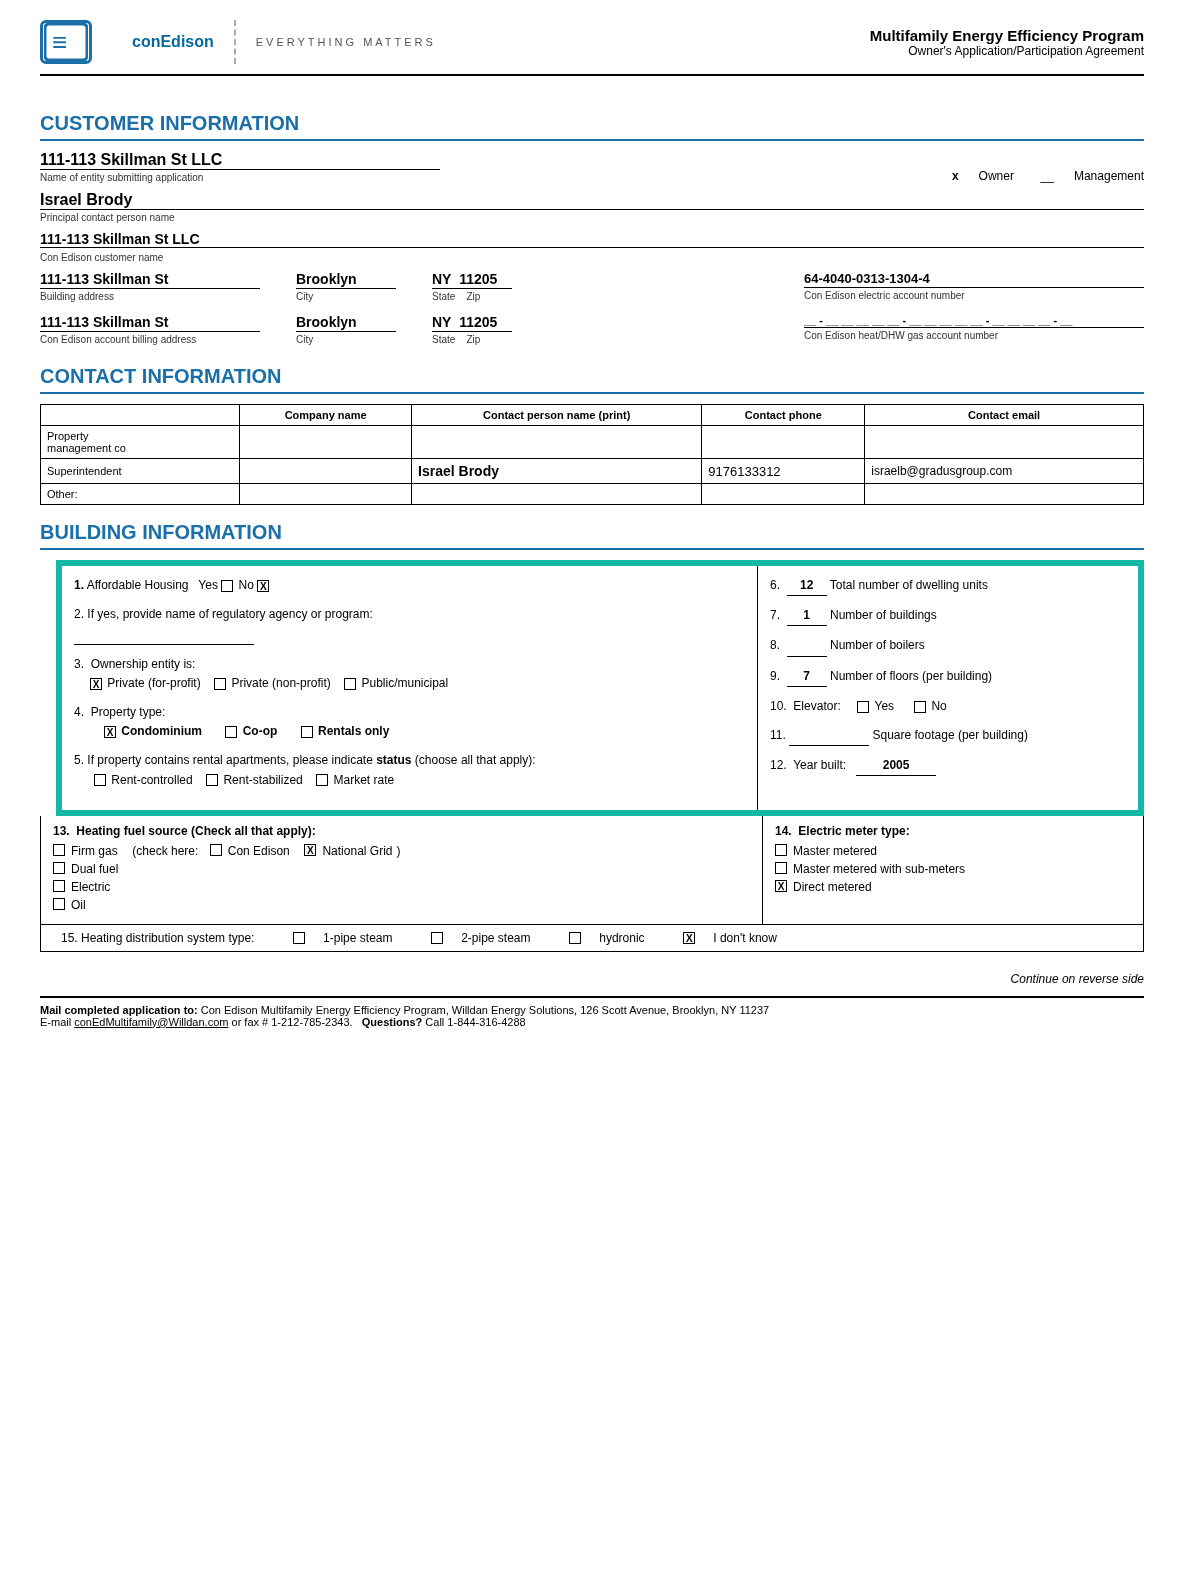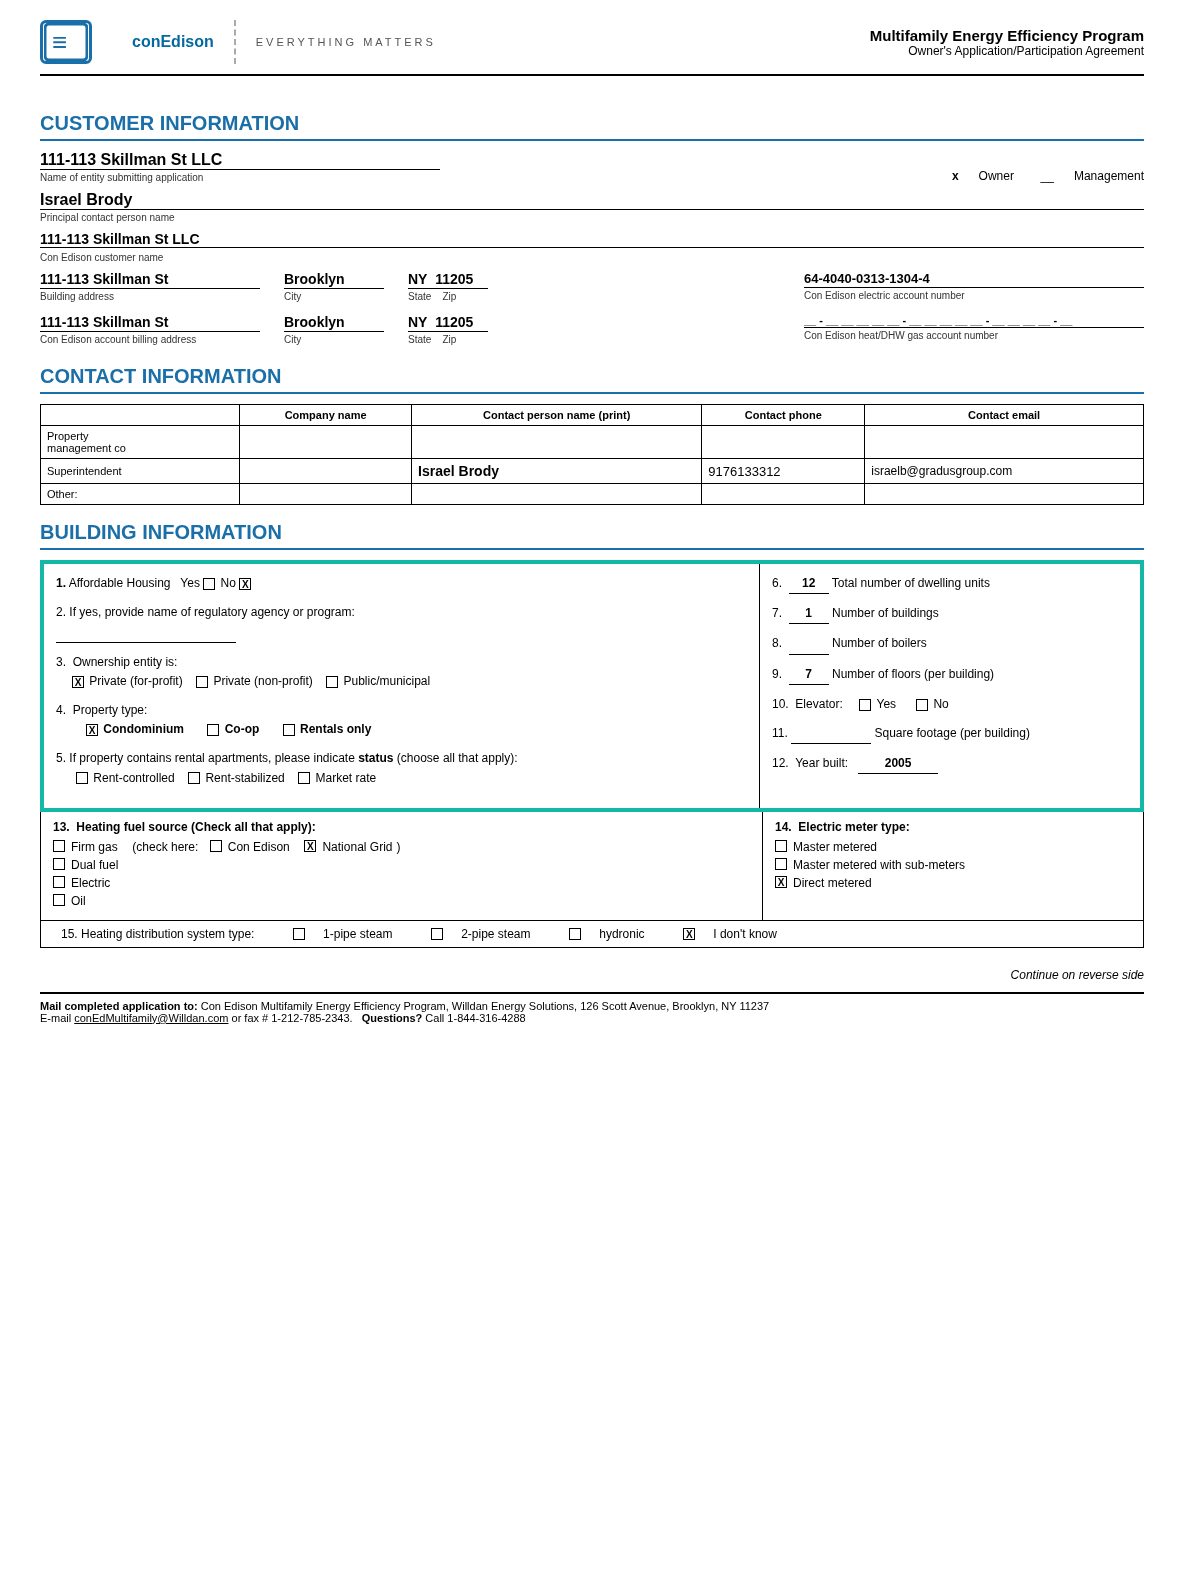--- a/index.html
+++ b/index.html
@@ -124,21 +124,21 @@
       width: 100%;
       border-bottom: 1px solid #000;
       font-size: 14px;
       font-weight: bold;
       margin-bottom: 2px;
     }
 
     
     .addr-row {
       display: flex;
-      gap: 24px;
+      gap: 36px;
       align-items: center;
       margin-bottom: 4px;
     }
     .addr-row .field-block .field-value {
       min-width: 160px;
     }
 
     
     .contact-table {
       width: 100%;
@@ -157,22 +157,23 @@
     }
     .contact-table .row-label {
       font-weight: normal;
       font-size: 11px;
     }
 
     
     .building-grid {
       display: flex;
       gap: 0;
-      border: 4px solid #14b8a6;
+      border: 6px solid #14b8a6;
       margin-top: 8px;
+      margin-left: 16px;
     }
     .building-left {
       flex: 1;
       padding: 10px 12px;
       border-right: 1px solid #000;
     }
     .building-right {
       flex: 0 0 380px;
       padding: 10px 12px;
     }

